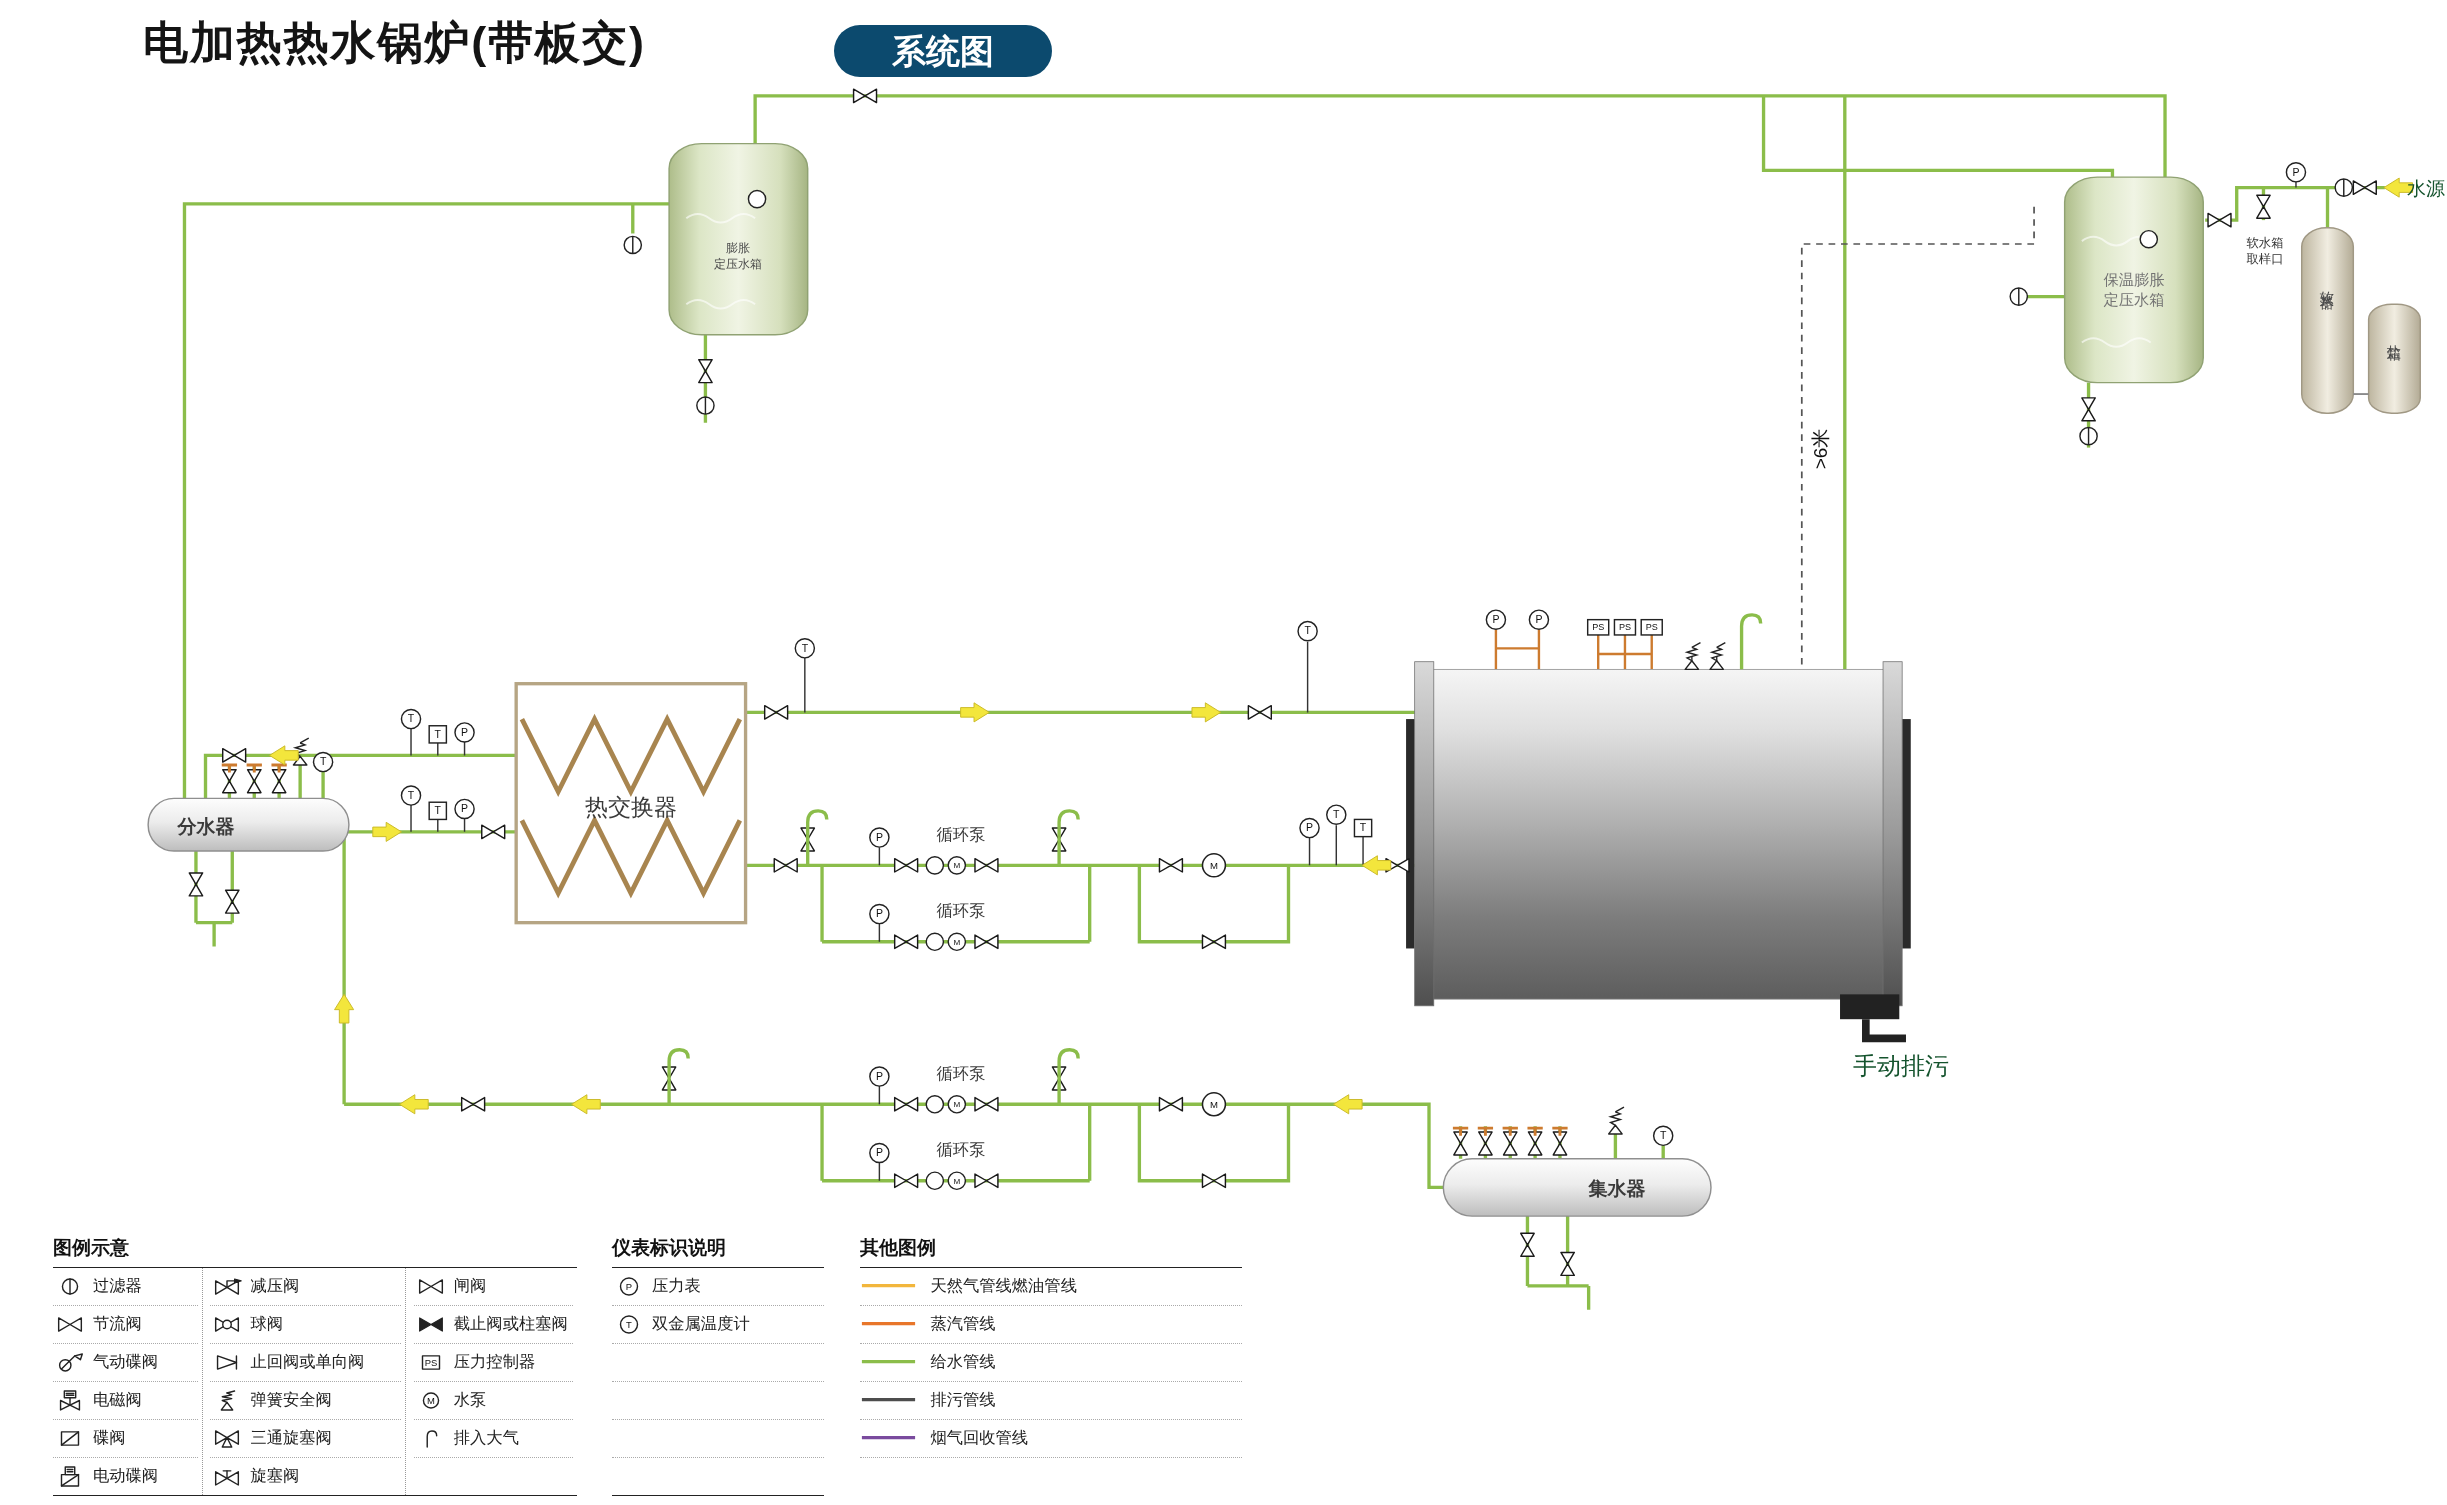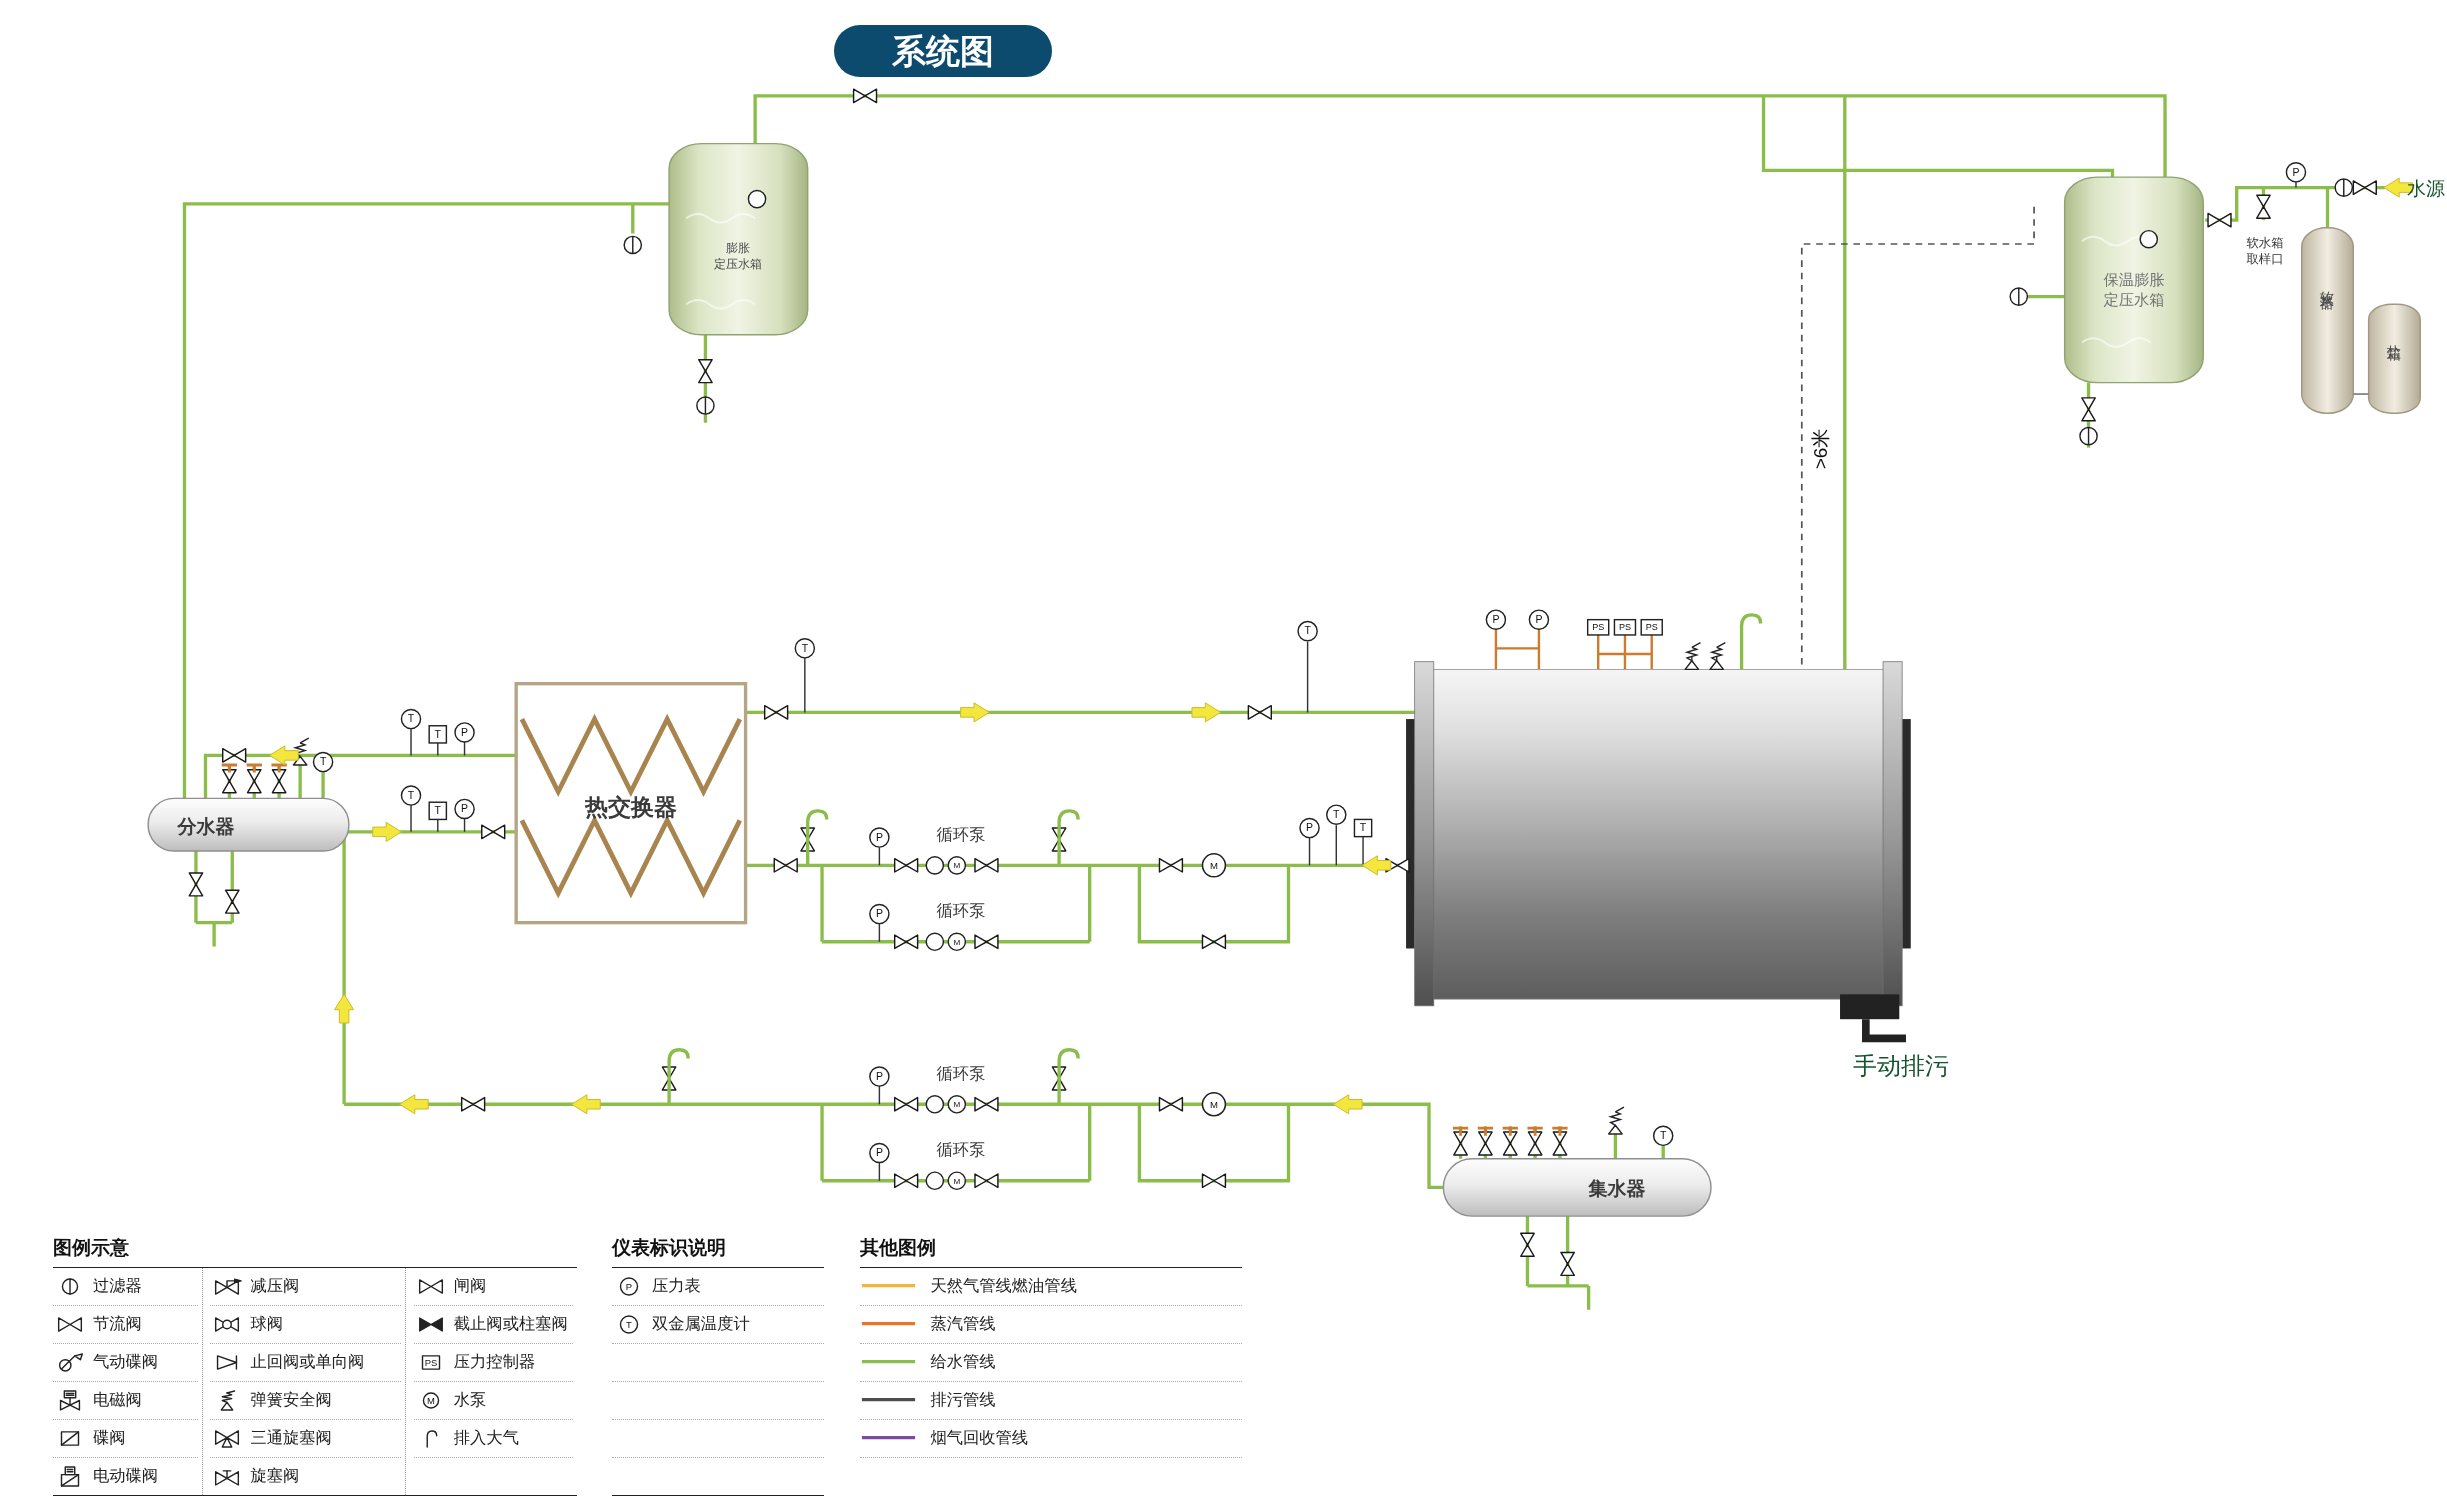--- a/index.html
+++ b/index.html
@@ -337,32 +337,33 @@
     <use href="#d-aR" x="1247" y="745"></use>
     <use href="#d-aL" x="1425" y="905"></use>
     <use href="#d-aL" x="418" y="1155"></use>
     <use href="#d-aL" x="598" y="1155"></use>
     <use href="#d-aL" x="1395" y="1155"></use>
     <use href="#d-aL" transform="translate(360,1040) rotate(90)"></use>
     <use href="#d-aL" x="2494" y="196"></use>
   </g>
 </svg>
 
+<div class="title">电加热热水锅炉(带板交)</div>
 <div class="badge">系统图</div>
 
 <div class="dlabel multi cx" style="left:738px;top:241px;font-size:12px;color:#4a4a4a">膨胀
 定压水箱</div>
 <div class="dlabel multi cx" style="left:2134px;top:270px;font-size:15.3px;color:#737373">保温膨胀
 定压水箱</div>
 <div class="dlabel multi cx" style="left:2265px;top:235px;font-size:12.4px;color:#333">软水箱
 取样口</div>
 <div class="dlabel vert" style="left:2317px;top:279px;font-size:14.3px;color:#4a4a4a">软水器</div>
 <div class="dlabel vert" style="left:2384px;top:333px;font-size:14.3px;color:#4a4a4a">盐箱</div>
 <div class="dlabel" style="left:2407px;top:176px;font-size:19px;color:#14532d">水源</div>
-<div class="dlabel cx" style="left:631px;top:792px;font-size:23px;font-weight:700;color:#3a3a3a">热交换器</div>
+<div class="dlabel cx" style="left:631px;top:792px;font-size:23px;font-weight:400;color:#3a3a3a">热交换器</div>
 <div class="dlabel cx" style="left:206px;top:814px;font-size:19px;font-weight:700;color:#3a3a3a">分水器</div>
 <div class="dlabel cx" style="left:1617px;top:1176px;font-size:19px;font-weight:700;color:#3a3a3a">集水器</div>
 <div class="dlabel cx" style="left:961px;top:824px;font-size:16.3px">循环泵</div>
 <div class="dlabel cx" style="left:961px;top:900px;font-size:16.3px">循环泵</div>
 <div class="dlabel cx" style="left:961px;top:1063px;font-size:16.3px">循环泵</div>
 <div class="dlabel cx" style="left:961px;top:1139px;font-size:16.3px">循环泵</div>
 <div class="dlabel" style="left:1853px;top:1050px;font-size:24px;color:#14532d">手动排污</div>
 <div class="dlabel" style="left:1821px;top:449px;font-size:19px;color:#111;transform:translate(-50%,-50%) rotate(-90deg)">&gt;6米</div>
 
 <div class="legend" style="left:612px;top:1235px;width:212px">

